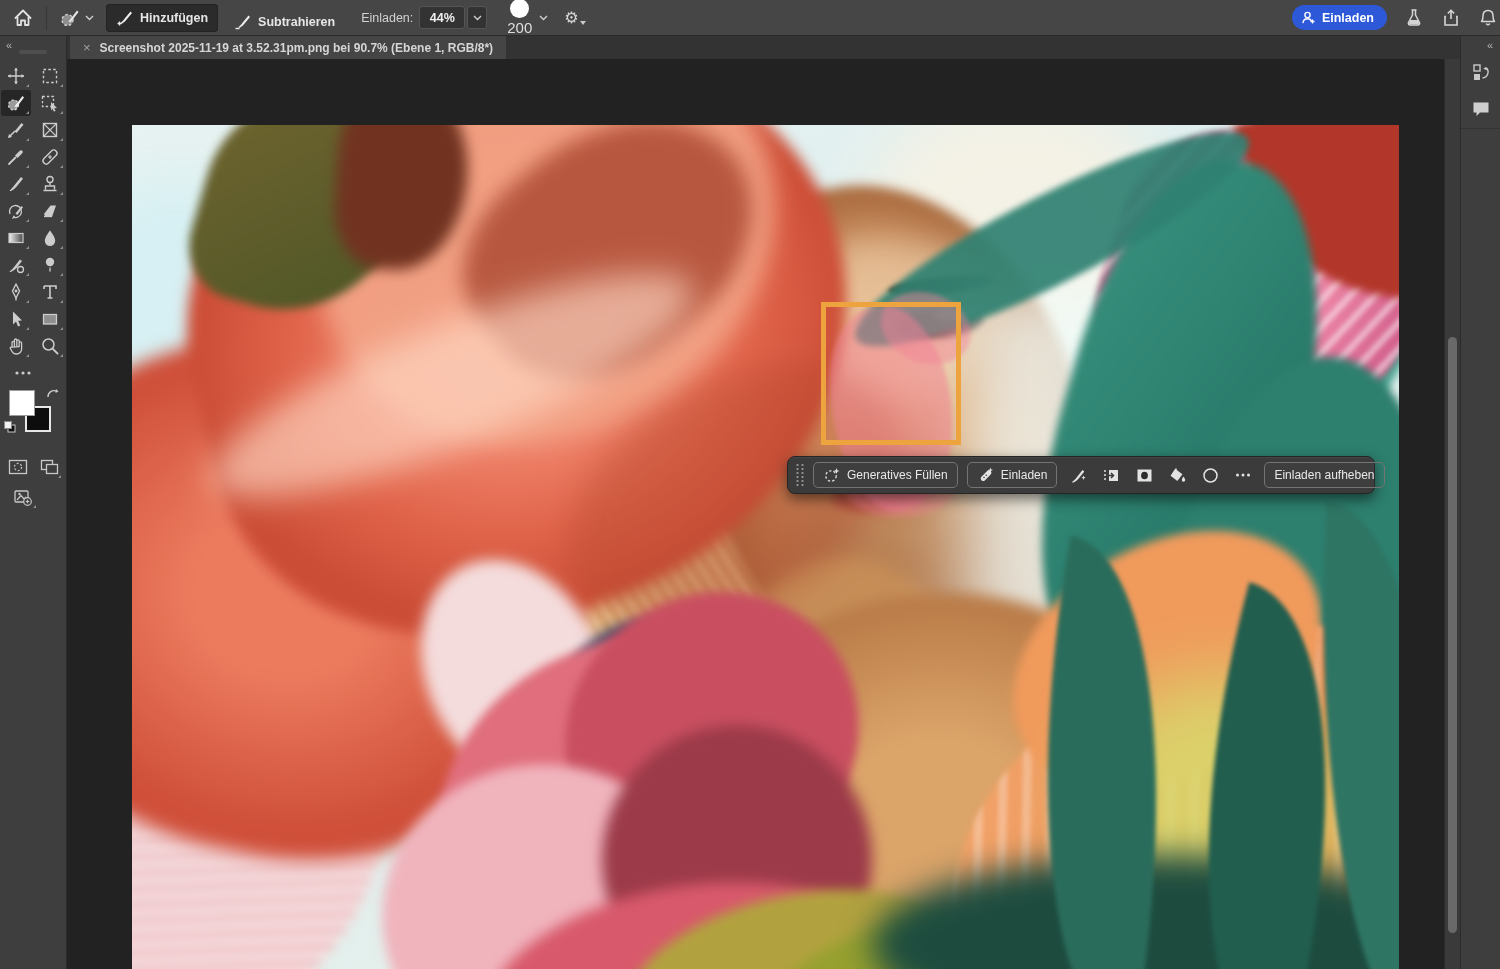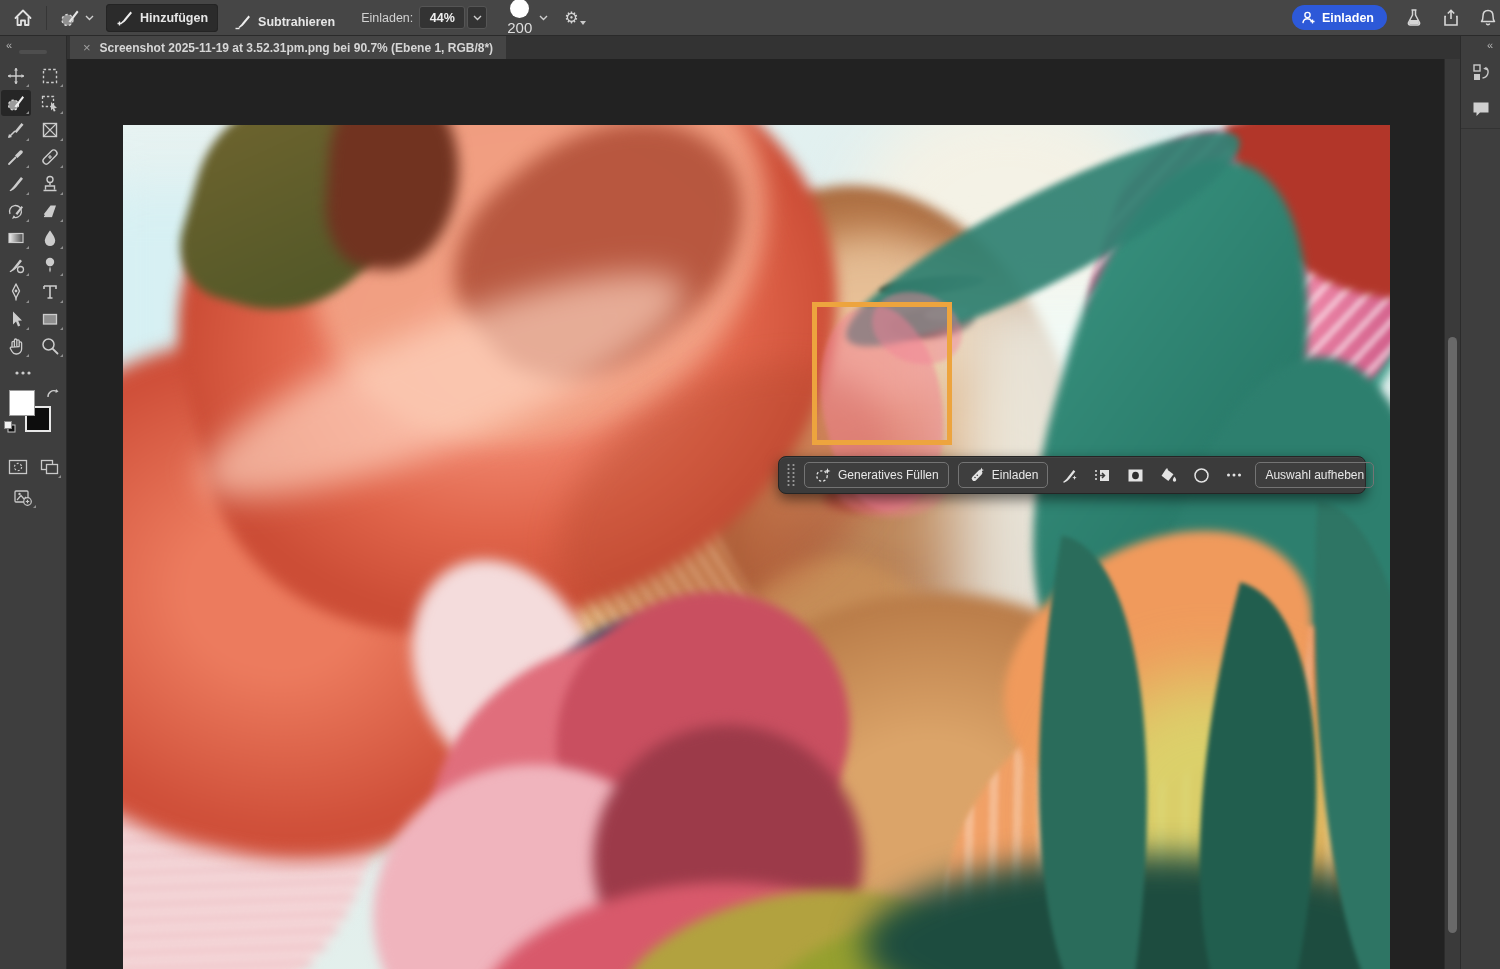--- a/index.html
+++ b/index.html
@@ -83,21 +83,21 @@
 
   
   .center { flex:1; display:flex; flex-direction:column; min-width:0; }
   .tabstrip { height:23px; background:#333333; display:flex; flex:none; }
   .tab {
     margin-left:3px; background:#454545; display:flex; align-items:center; gap:9px;
     padding:0 13px; cursor:pointer;
   }
   .tab-close { font-size:13px; color:#a0a0a0; line-height:1; cursor:pointer; }
   .tab-title { font-size:12px; font-weight:700; color:#d6d6d6; white-space:nowrap; }
-  .canvasrow { flex:1; display:flex; min-height:0; }
+  .canvasrow { flex:1; display:flex; min-height:0;padding-left:9px; }
   .canvas { flex:1; position:relative; background:#222222; overflow:hidden; }
   .gutter { width:16px; flex:none; background:#3a3a3a; border-left:1px solid #2c2c2c; position:relative; }
   .scroll-thumb { position:absolute; left:3px; top:278px; width:9px; height:596px; background:#696969; border-radius:5px; cursor:pointer; }
 
   
   .dock { width:40px; flex:none; background:#3e3e3e; border-left:1px solid #2b2b2b; position:relative; }
   .dock-collapse { position:absolute; top:3px; right:8px; font-size:11px; color:#b5b5b5; letter-spacing:-1px; cursor:pointer; }
   .dock-icons { position:absolute; top:24px; left:0; width:100%; display:flex; flex-direction:column; align-items:center; gap:10px; }
   .dock-ic { width:28px; height:26px; display:flex; align-items:center; justify-content:center; cursor:pointer; }
   .dock-div { position:absolute; top:92px; left:0; width:100%; height:1px; background:#333333; }
@@ -669,21 +669,21 @@
 
             <div class="ctx-ic">
               <svg width="18" height="18" viewBox="0 0 18 18">
                 <circle cx="3.5" cy="9" r="1.5" fill="#e3e3e3"></circle>
                   <circle cx="9" cy="9" r="1.5" fill="#e3e3e3"></circle>
                   <circle cx="14.5" cy="9" r="1.5" fill="#e3e3e3"></circle>
               </svg>
             </div>
 
             <div class="ctx-btn">
-              <span>Auswahl aufheben</span>
+              <span>Einladen aufheben</span>
             </div>
           </div>
         </div>
       </div>
 
       <div class="gutter">
         <div class="scroll-thumb"></div>
       </div>
     </div>
   </div>

